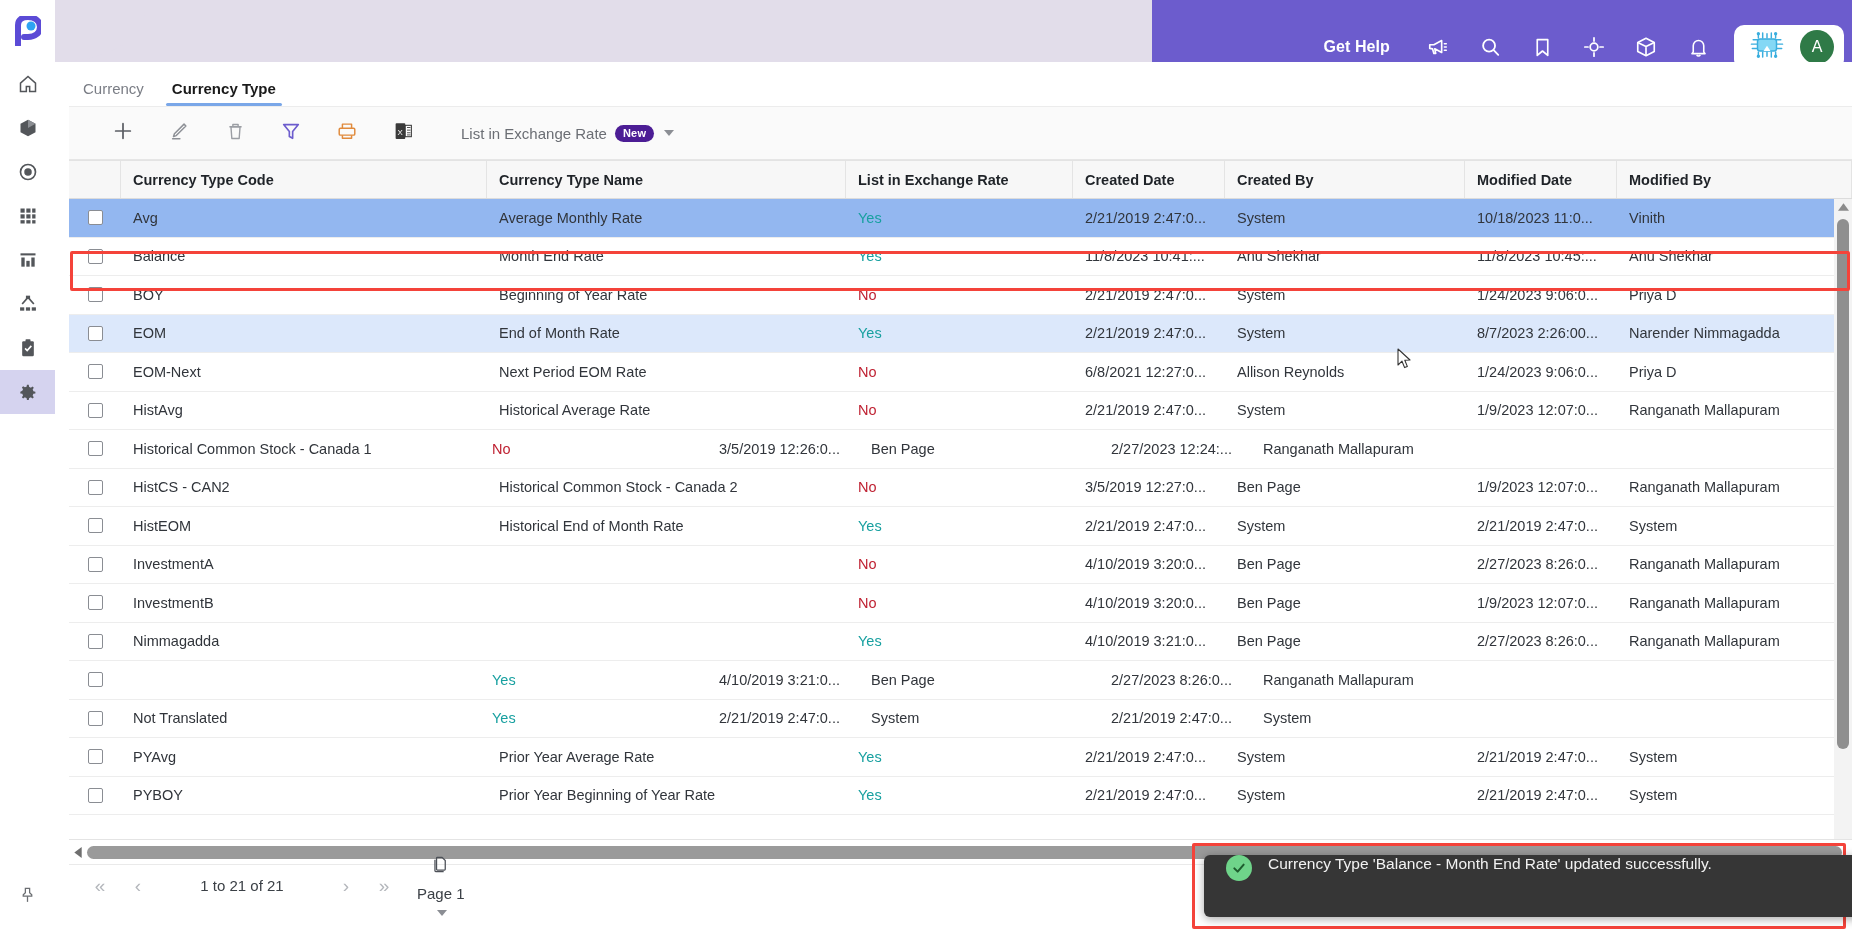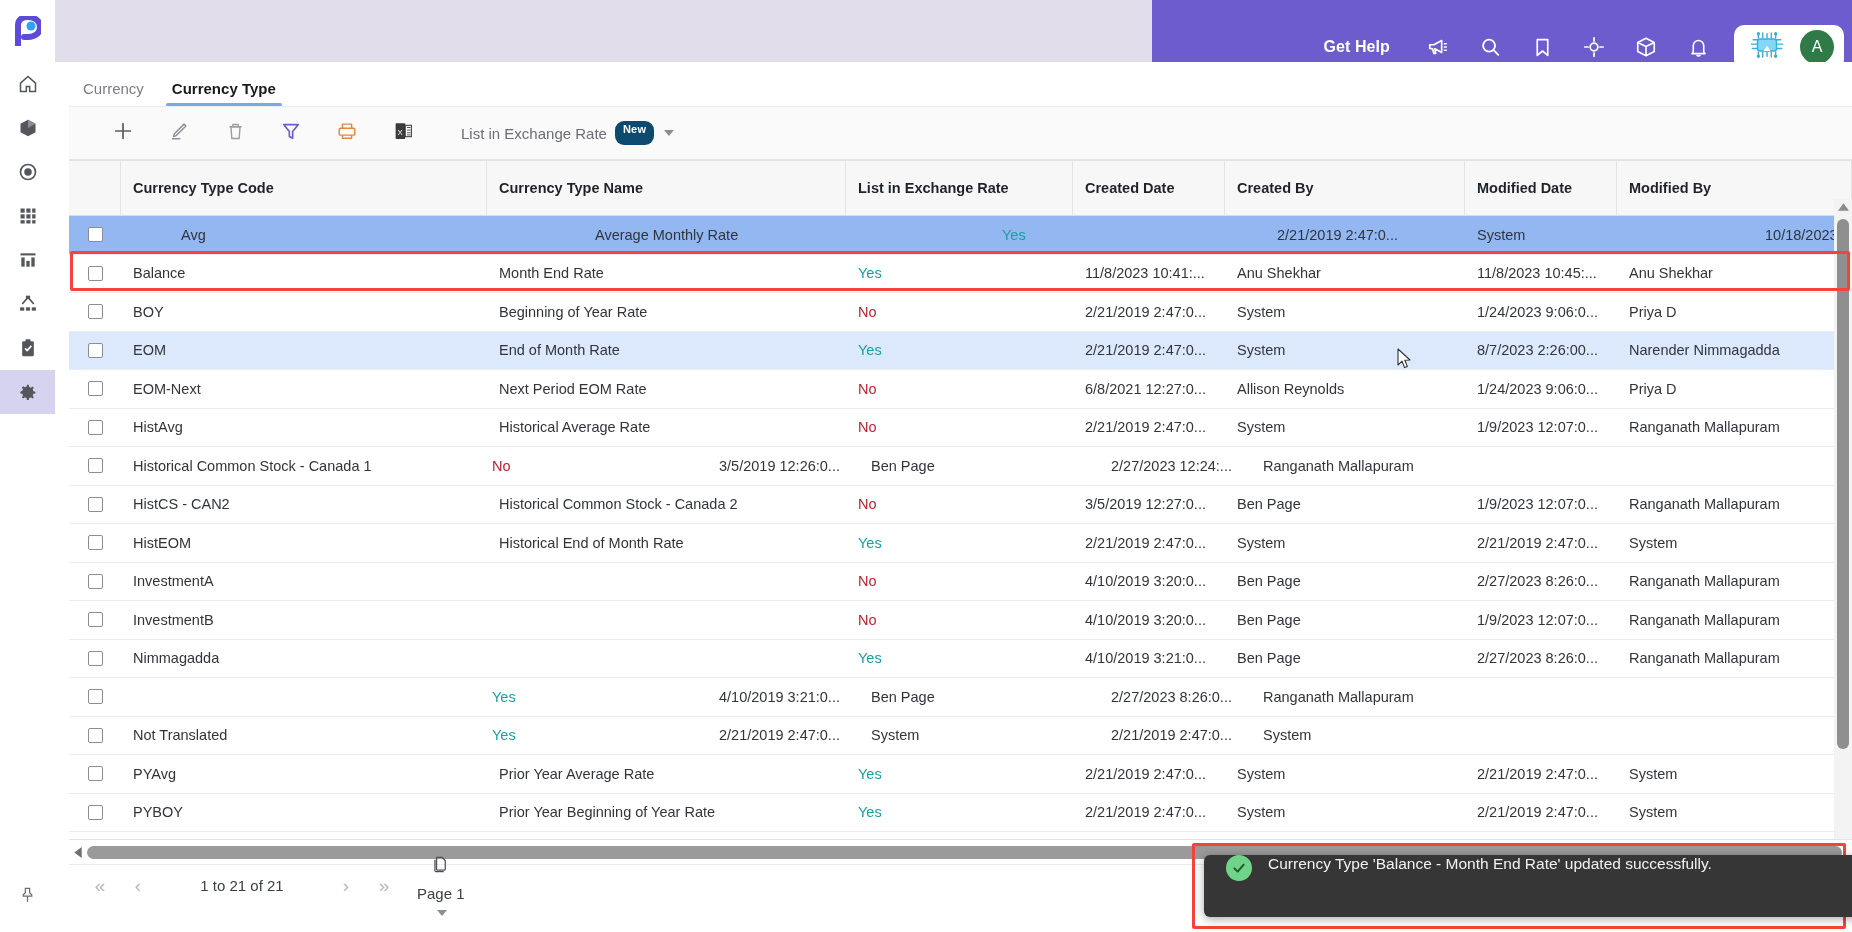--- a/index.html
+++ b/index.html
@@ -95,41 +95,41 @@
   .tb-btn {
     width:56px; height:54px; display:flex; align-items:center; justify-content:center;
     cursor:pointer; color:#6f7278;
   }
   .tb-sep { width: 26px; }
   .view-sel {
     display:flex; align-items:center; gap:8px; margin-left:30px;
     font-size:15px; color:#6b6e74; cursor:pointer;
   }
   .badge-new {
-    background:#0c4a6e; color:#fff; font-size:11px; font-weight:700;
-    border-radius:9px; padding:2px 8px 10px; letter-spacing:.2px;
+    background:#4c1d95; color:#fff; font-size:11px; font-weight:700;
+    border-radius:9px; padding:2px 8px 3px; letter-spacing:.2px;
   }
   .caret { width:0;height:0;border-left:5px solid transparent;border-right:5px solid transparent;border-top:6px solid #8b8e94; margin-left:2px;}
 
   
   .grid-wrap {
     position:absolute; left:69px; top:160px; right:0; bottom:93px;
     background:#fff; z-index: 6; overflow:hidden;
   }
   .gheader {
-    display:flex; height:56px; background:#f7f7f7;
+    display:flex; height:39px; background:#f7f7f7;
     border-bottom:1px solid #dcdcdc; border-top:1px solid #e3e3e3;
     font-size:14.5px; font-weight:700; color:#1f2328;
   }
   .gheader .gcell { display:flex; align-items:center; border-right:1px solid #e4e4e4; padding-left:12px; }
   .grow {
     display:flex; height:38.5px; font-size:14.5px; color:#31353b;
     border-bottom:1px solid #ededed; align-items:center; cursor:pointer;
   }
-  .grow.sel-strong { background:#93b7f0;gap:48px; }
+  .grow.sel-strong { background:#93b7f0; }
   .grow.sel-light  { background:#dce8fb; }
   .grow .gcell { display:flex; align-items:center; padding-left:12px; height:100%; overflow:hidden; white-space:nowrap; }
   .c-chk   { width:52px; flex:0 0 52px; justify-content:center !important; padding-left:0 !important; }
   .c-code  { width:366px; flex:0 0 366px; }
   .c-name  { width:359px; flex:0 0 359px; }
   .c-list  { width:227px; flex:0 0 227px; }
   .c-cdate { width:152px; flex:0 0 152px; }
   .c-cby   { width:240px; flex:0 0 240px; }
   .c-mdate { width:152px; flex:0 0 152px; }
   .c-mby   { flex:1 1 auto; }

